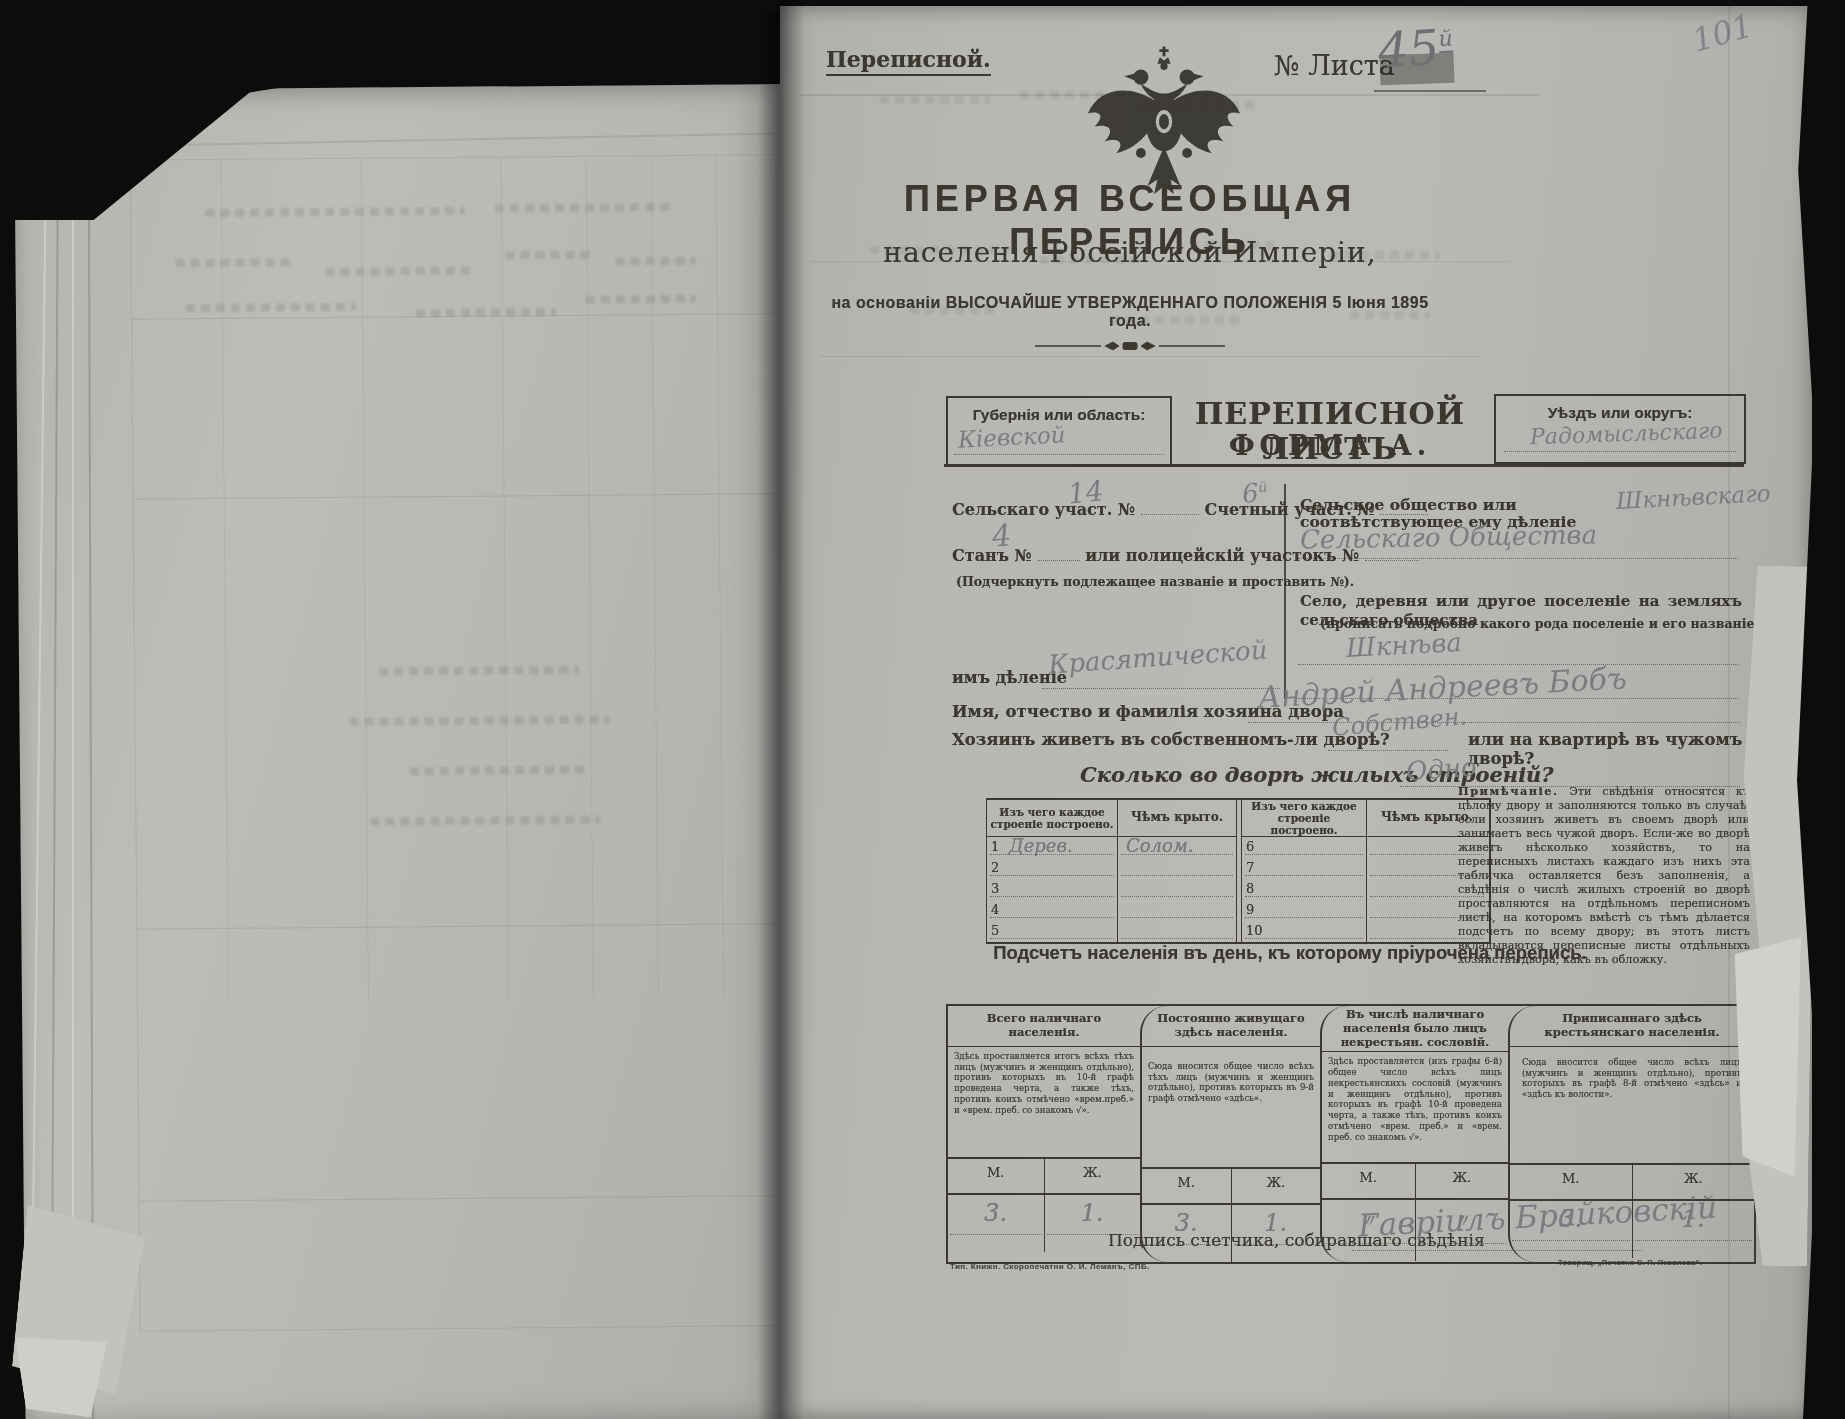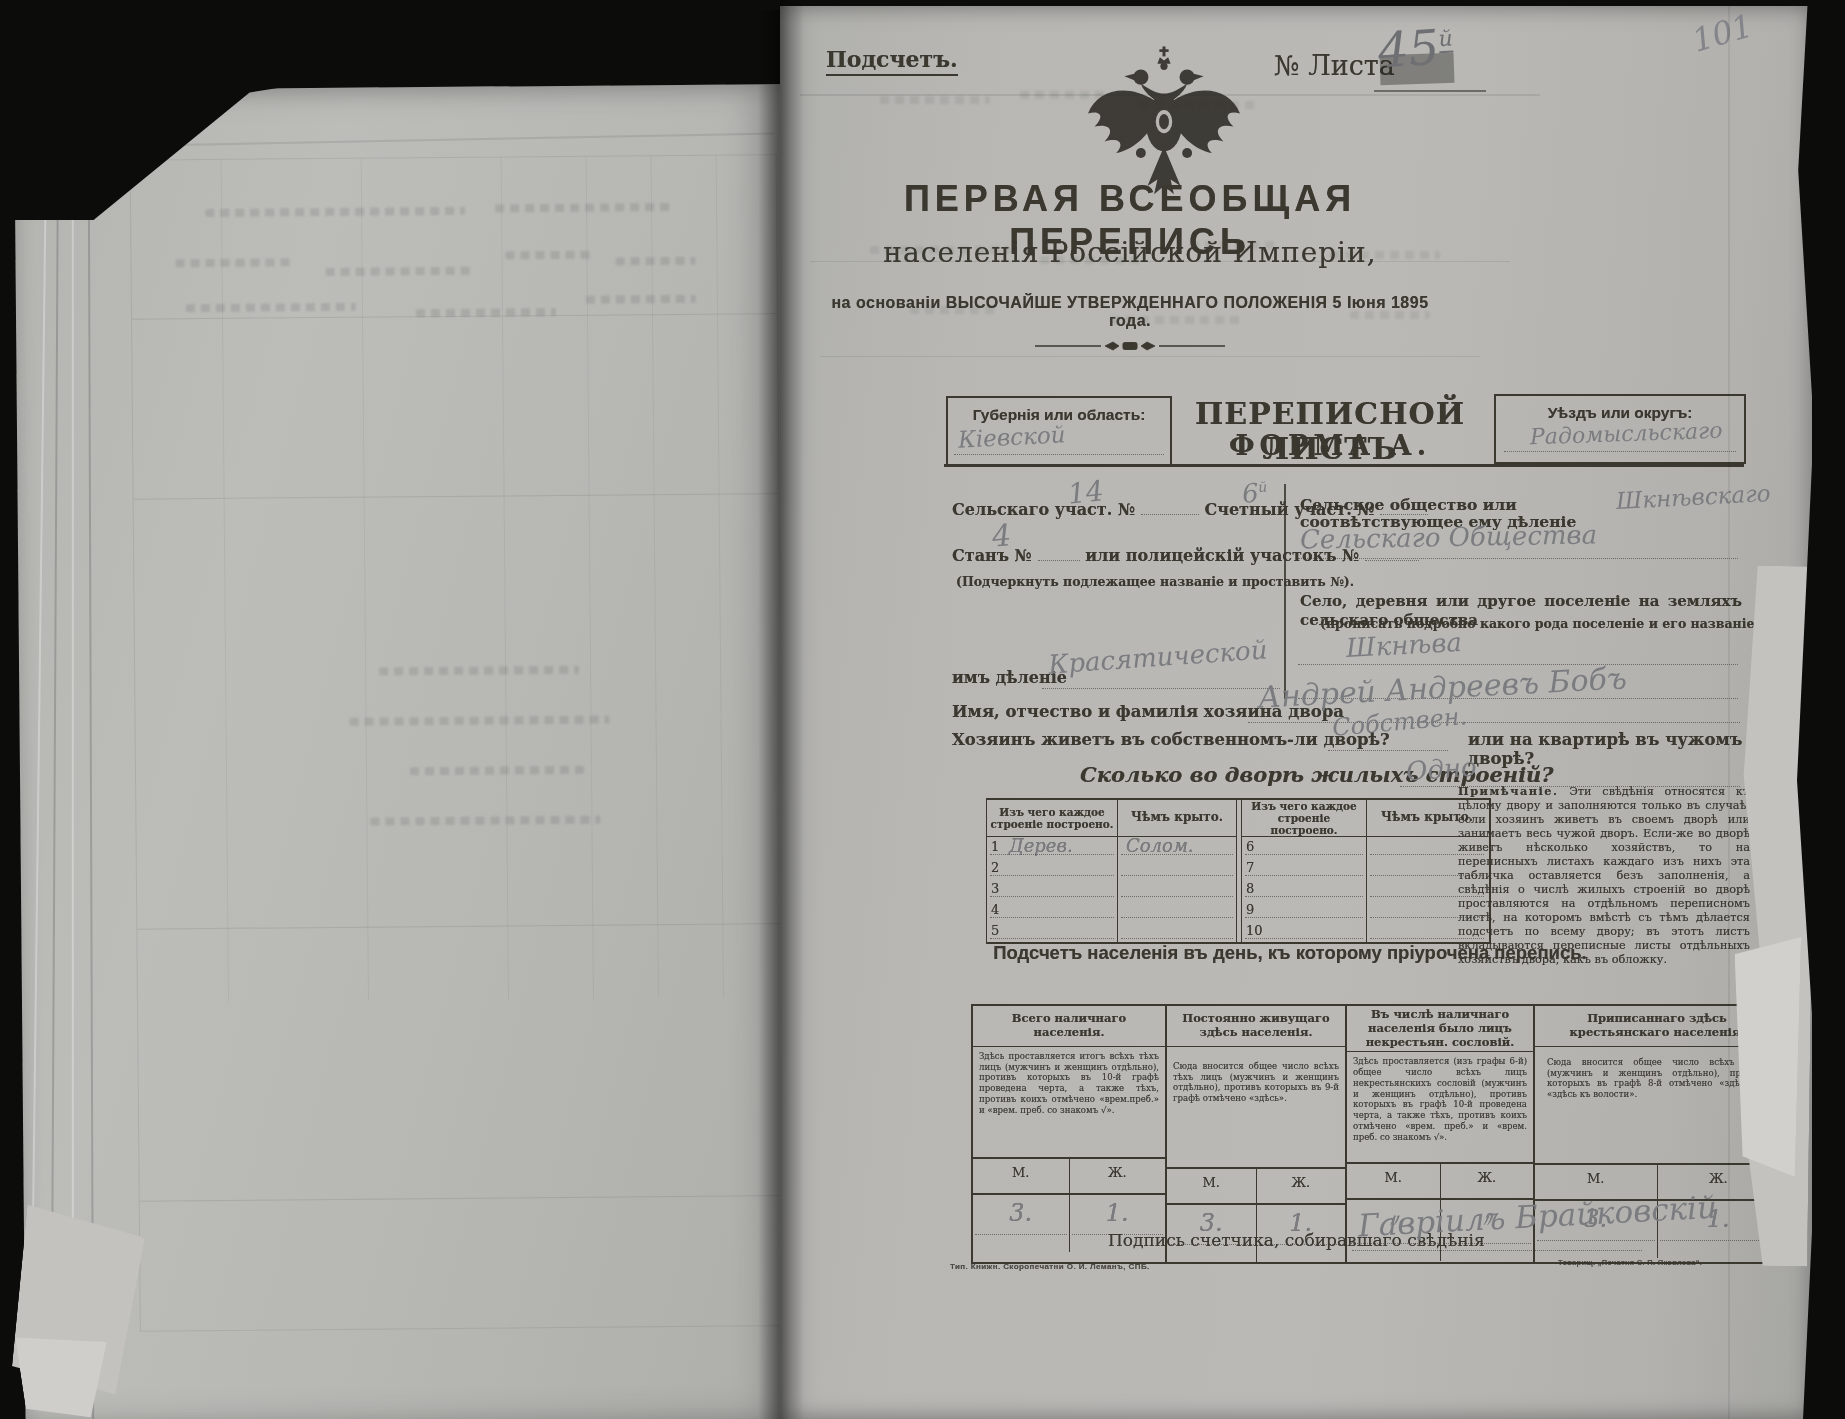--- a/index.html
+++ b/index.html
@@ -56,21 +56,21 @@
     font-size:10.5px;font-weight:bold;line-height:1.15;
     display:flex;align-items:center;justify-content:center;text-align:center;padding:1px 3px;
   }
   .brow{height:21px;position:relative;font-size:13px;}
   .brow .rno{position:absolute;left:4px;top:2px;}
   .brow .rdots{position:absolute;left:3px;right:3px;bottom:3px;}
   .brow .bhw{position:absolute;left:22px;top:-2px;font-size:18px;}
   
   .ctable{display:flex;border:2.5px solid #3a382f;background:transparent;}
   .cgroup{display:flex;flex-direction:column;}
-  .cgroup + .cgroup{border-left:2px solid #3a382f;}
+  .cgroup + .cgroup{border-left:2px solid #3a382f;border-radius:27px;}
   .ctitle{
     min-height:36px;border-bottom:1.2px solid #3a382f;
     font-size:11.5px;font-weight:bold;line-height:1.2;
     display:flex;align-items:center;justify-content:center;text-align:center;padding:2px 6px;
   }
   .cdesc{
     height:104px;border-bottom:2px solid #3a382f;
     font-size:8.6px;line-height:1.25;text-align:justify;padding:4px 6px 2px 6px;
     color:#403e37;
   }
@@ -150,21 +150,21 @@
     <div class="abs bar" style="left:380px;top:175px;width:90px;"></div>
     <div class="abs bar" style="left:520px;top:185px;width:110px;"></div>
     <div class="abs bar" style="left:100px;top:240px;width:90px;"></div>
     <div class="abs bar" style="left:300px;top:250px;width:130px;"></div>
     <div class="abs bar" style="left:540px;top:245px;width:80px;"></div>
   </div>
   <div class="abs faintline" style="left:20px;top:88px;width:740px;height:2px;"></div>
   <div class="abs faintline" style="left:30px;top:255px;width:700px;height:1px;"></div>
   <div class="abs faintline" style="left:40px;top:350px;width:660px;height:1px;"></div>
 
-  <div class="abs print serif b" style="left:46px;top:40px;font-size:22px;border-bottom:2px solid #3a382f;padding-bottom:2px;">Подсчетъ.</div>
+  <div class="abs print serif b" style="left:46px;top:40px;font-size:22px;border-bottom:2px solid #3a382f;padding-bottom:2px;">Переписной.</div>
 
   <div class="abs" style="left:296px;top:38px;width:176px;height:152px;">
     <svg width="176" height="152" viewBox="0 0 100 92" style="opacity:0.88;">
       <g fill="#2e2b26">
         <rect x="49.1" y="1.5" width="1.8" height="6"></rect>
         <rect x="47.2" y="3.2" width="5.6" height="1.6"></rect>
         <path d="M46 12 l1.5 -4 2.5 2 2.5 -2 1.5 4 z"></path>
         <circle cx="50" cy="13.5" r="2.2"></circle>
         <circle cx="36" cy="20" r="4.6"></circle>
         <path d="M32 18 l-6 1.5 6 2.5 z"></path>
@@ -360,21 +360,21 @@
     </div>
   </div>
 
   <div class="abs print just" style="left:678px;top:778px;width:292px;font-size:11.3px;line-height:1.24;">
     <span class="b" style="letter-spacing:1.5px;">Примѣчаніе.</span>
     <span>Эти свѣдѣнія относятся къ цѣлому двору и заполняются только въ случаѣ, если хозяинъ живетъ въ своемъ дворѣ или занимаетъ весь чужой дворъ. Если-же во дворѣ живетъ нѣсколько хозяйствъ, то на переписныхъ листахъ каждаго изъ нихъ эта табличка оставляется безъ заполненія, а свѣдѣнія о числѣ жилыхъ строеній во дворѣ проставляются на отдѣльномъ переписномъ листѣ, на которомъ вмѣстѣ съ тѣмъ дѣлается подсчетъ по всему двору; въ этотъ листъ вкладываются переписные листы отдѣльныхъ хозяйствъ двора, какъ въ обложку.</span>
   </div>
 
   <div class="abs print sans b center" style="left:200px;top:936px;width:620px;font-size:18.5px;">Подсчетъ населенія въ день, къ которому пріурочена перепись.</div>
 
-  <div class="abs ctable print serif" style="left:166px;top:998px;margin-left:25px;">
+  <div class="abs ctable print serif" style="left:166px;top:998px;">
 
     <div class="cgroup" style="width:192px;">
       <div class="ctitle">Всего наличнаго населенія.</div>
       <div class="cdesc">Здѣсь проставляется итогъ всѣхъ тѣхъ лицъ (мужчинъ и женщинъ отдѣльно), противъ которыхъ въ 10-й графѣ проведена черта, а также тѣхъ, противъ коихъ отмѣчено «врем.преб.» и «врем. преб. со знакомъ √».</div>
       <div class="crow">
           <div class="ccell clab">М.</div>
           <div class="ccell clab">Ж.</div>
         </div>
       <div class="crow">
           <div class="ccell cval hw"><span>3.</span><span class="dots-under dotline"></span></div>

